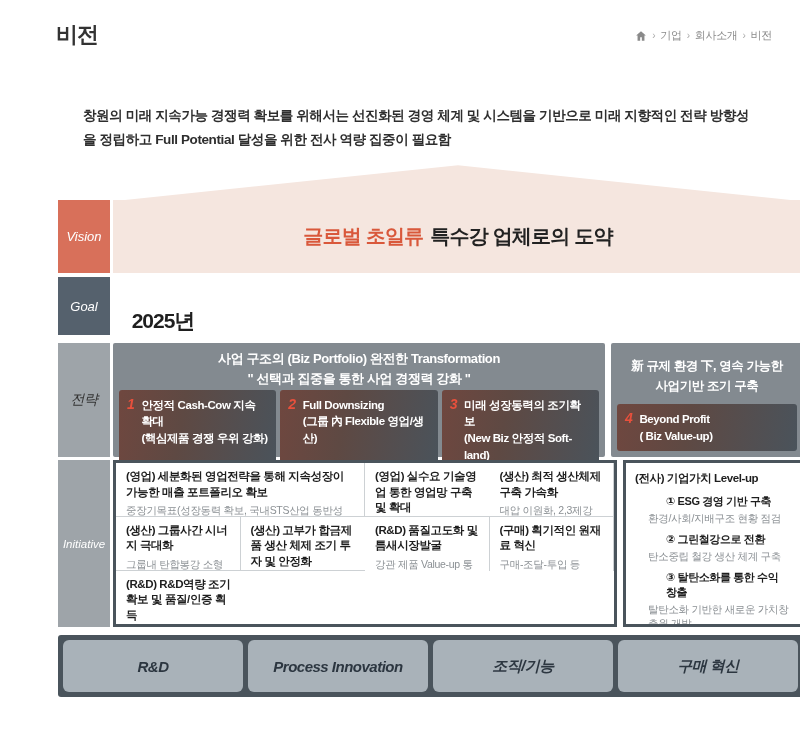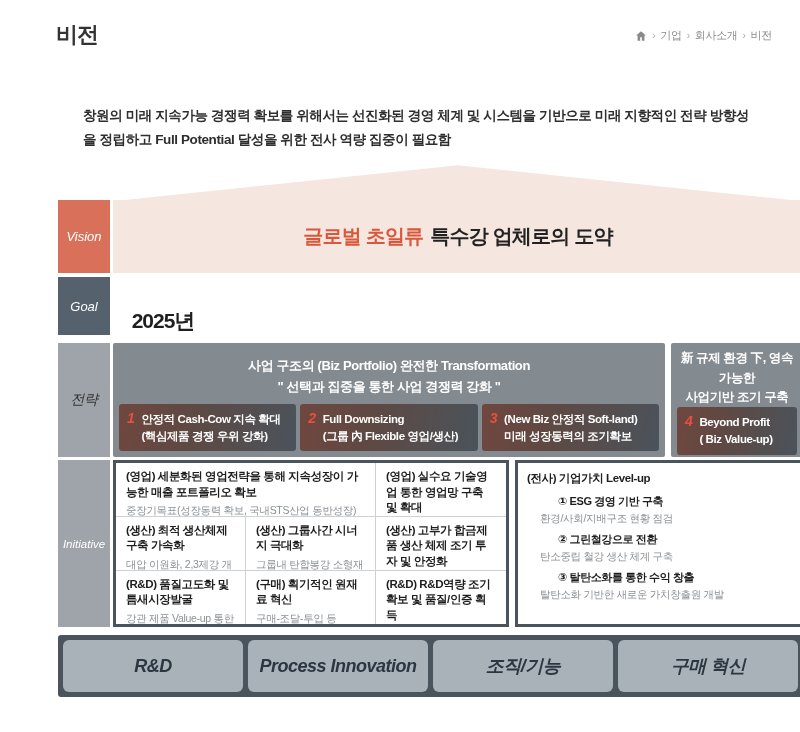--- a/index.html
+++ b/index.html
@@ -45,56 +45,56 @@
                display:flex; overflow:hidden; }
   .goal-metric { flex:1; display:flex; align-items:center; justify-content:center;
                  font-size:13.5px; font-weight:bold; color:#1f1f1f; letter-spacing:-0.5px; }
   .goal-div { flex:0 0 11px; background:#fff; transform:skewX(-20deg); }
 
   
   .row-strat { margin-bottom:3px; }
   .label-strat { background:#9ea4a9; color:#333; font-size:14px; letter-spacing:-0.5px; }
   .strat-content { display:flex; gap:6px; height:114px; }
   .strat-panel { background:#838a90; border-radius:2px; display:flex; flex-direction:column; padding:6px; }
-  .strat-left { width:552px; }
+  .strat-left { width:492px; }
   .strat-right { flex:1; }
   .strat-header { flex:1; display:flex; flex-direction:column; align-items:center; justify-content:center;
                   color:#fff; font-weight:bold; text-align:center; line-height:1.55; letter-spacing:-0.4px; }
   .strat-left .strat-header { font-size:13px; }
   .strat-right .strat-header { font-size:12.5px; }
   .strat-boxes { display:flex; gap:4px; }
   .strat-box { flex:1; border-radius:3px; min-height:46px;
                background:linear-gradient(100deg,#6f473f 0%, #5e4943 40%, #4a535b 100%);
                color:#fff; padding:7px 8px; display:flex; gap:7px;
                font-size:11.5px; font-weight:600; line-height:1.45; letter-spacing:-0.4px; }
   .strat-num { color:#e8503c; font-style:italic; font-weight:bold; font-size:14px; line-height:1.1; }
   .strat-lines span { display:block; }
 
   
   .row-init { margin-bottom:8px; }
   .label-init { background:#9ea4a9; font-size:11.5px; }
   .init-content { display:flex; gap:6px; height:167px; }
-  .init-left { width:396px; border:3px solid #4a545c; background:#fff;
-               display:grid; grid-template-columns:1fr 1fr 1fr; grid-template-rows:1fr 1fr 1fr; }
+  .init-left { width:504px; border:3px solid #4a545c; background:#fff;
+               display:grid; grid-template-columns:1fr 1fr 1fr 1fr; grid-template-rows:1fr 1fr 1fr; }
   .init-cell { padding:6px 10px 4px 10px; border-right:1px solid #cdd1d4; border-bottom:1px solid #cdd1d4; overflow:hidden; }
   .span2 { grid-column:1/3; }
   .no-br { border-right:none; }
   .no-bb { border-bottom:none; }
   .cell-title { font-size:11.5px; font-weight:bold; color:#1e1e1e; line-height:1.35; letter-spacing:-0.4px; }
   .cell-sub { font-size:10.5px; color:#8b9094; line-height:1.35; margin-top:3px; letter-spacing:-0.3px; }
   .init-right { flex:1; border:3px solid #4a545c; background:#fff; padding:8px 9px; overflow:hidden; }
   .right-item-head { font-size:11px; font-weight:bold; color:#1e1e1e; margin-top:7px; letter-spacing:-0.4px;margin-left:31px; }
   .right-item-sub { font-size:10.5px; color:#8b9094; margin:2px 0 0 13px; line-height:1.35; letter-spacing:-0.3px; }
 
   
   .row-enab { height:62px; margin-bottom:0; }
   .label-enab { background:#9ea4a9; font-size:11.5px; }
   .enab-content { background:#4a545c; border-radius:3px; padding:5px; display:flex; gap:5px; }
   .enab-item { flex:1; background:#a9b2b9; border-radius:6px; display:flex; align-items:center; justify-content:center;
-               font-style:italic; font-weight:bold; font-size:18px; color:#2c3640; letter-spacing:-0.5px; }
+               font-style:italic; font-weight:bold; font-size:15px; color:#2c3640; letter-spacing:-0.5px; }
 </style>
 </head>
 <body>
 
 <div class="page">
 
   <div class="header">
     <div class="page-title">비전</div>
     <div class="breadcrumb">
       <span class="home-icon">
@@ -151,22 +151,22 @@
             <div class="strat-box">
               <span class="strat-num">2</span>
               <span class="strat-lines">
                 <span>Full Downsizing</span>
                 <span>(그룹 內 Flexible 영업/생산)</span>
               </span>
             </div>
             <div class="strat-box">
               <span class="strat-num">3</span>
               <span class="strat-lines">
+                <span>미래 성장동력의 조기확보</span>
                 <span>(New Biz 안정적 Soft-land)</span>
-                <span>미래 성장동력의 조기확보</span>
               </span>
             </div>
           </div>
         </div>
         <div class="strat-panel strat-right">
           <div class="strat-header">
             <span>新 규제 환경 下, 영속 가능한</span>
             <span>사업기반 조기 구축</span>
           </div>
           <div class="strat-boxes">

